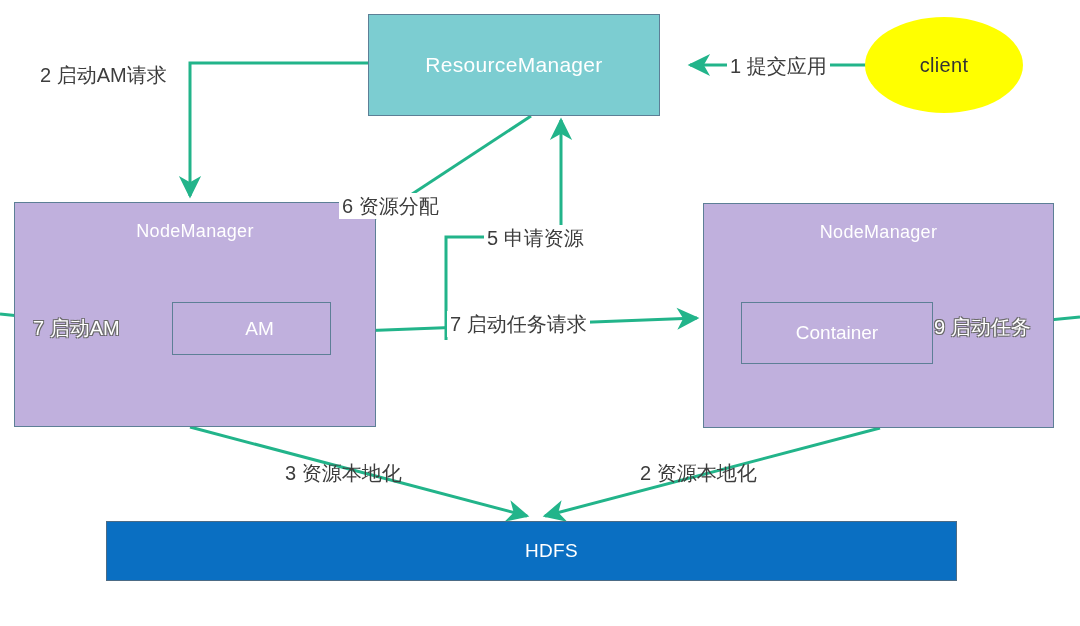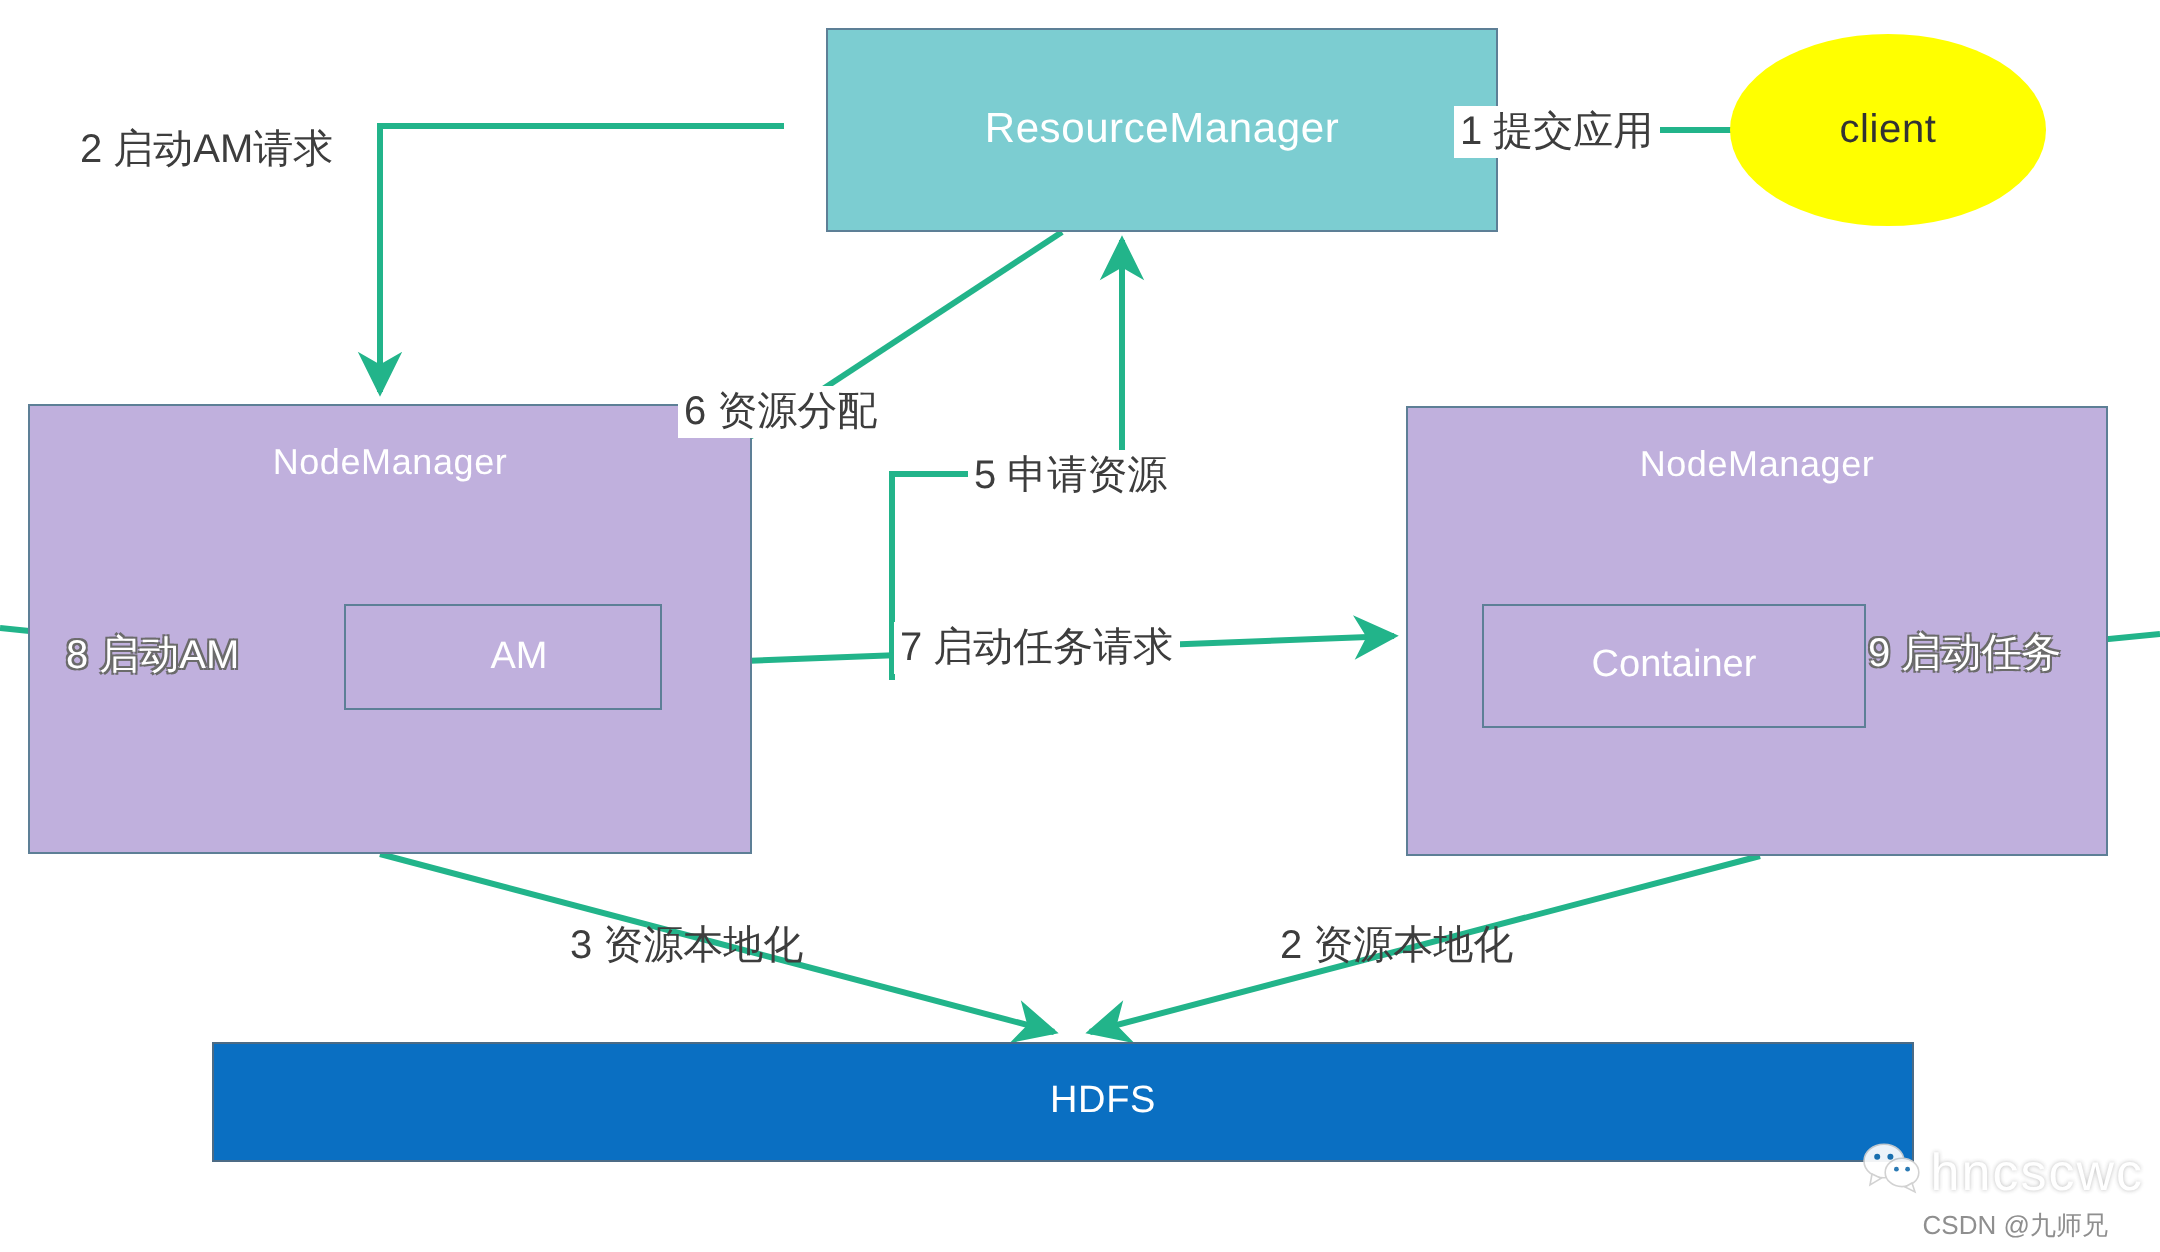--- a/index.html
+++ b/index.html
@@ -137,21 +137,21 @@
       <path d="M332,332 L697,318" marker-end="url(#ah)"></path>
 
       <path d="M1080,317 L906,334" marker-end="url(#ah)"></path>
 
       <path d="M190,427 L527,516" marker-end="url(#ah)"></path>
 
       <path d="M880,428 L545,516" marker-end="url(#ah)"></path>
     </g>
   </svg>
 
-  <div class="node node-rm" style="left:413px; top:14px; width:336px; height:102px;">
+  <div class="node node-rm" style="left:368px; top:14px; width:292px; height:102px;">
     <span>ResourceManager</span>
   </div>
 
   <div class="node node-client" style="left:865px; top:17px; width:158px; height:96px;">
     <span>client</span>
   </div>
 
   <div class="node node-nm" style="left:14px; top:202px; width:362px; height:225px;">
     <span>NodeManager</span>
   </div>
@@ -178,21 +178,21 @@
 
   <div class="lbl" style="left:40px; top:65px;">
     <span>2 启动AM请求</span>
   </div>
 
   <div class="lbl" style="left:285px; top:463px;">
     <span>3 资源本地化</span>
   </div>
 
   <div class="lbl lbl-white" style="left:33px; top:318px;">
-    <span>8 启动AM</span>
+    <span>7 启动AM</span>
   </div>
 
   <div class="lbl" style="left:484px; top:228px;">
     <span class="lbl-boxed">5 申请资源</span>
   </div>
 
   <div class="lbl" style="left:339px; top:196px;">
     <span class="lbl-boxed">6 资源分配</span>
   </div>
 
@@ -201,32 +201,14 @@
   </div>
 
   <div class="lbl" style="left:640px; top:463px;">
     <span>2 资源本地化</span>
   </div>
 
   <div class="lbl lbl-white" style="left:934px; top:317px;">
     <span>9 启动任务</span>
   </div>
 
-  <div class="wm">
-    <div class="wm-row">
-      <span class="wm-icon">
-        <svg width="30" height="26" viewBox="0 0 30 26" xmlns="http://www.w3.org/2000/svg">
-          <ellipse cx="11" cy="9.5" rx="10" ry="8.4" fill="#ffffff" stroke="#cfcfcf" stroke-width="0.8"></ellipse>
-          <path d="M5,16 L4,21.5 L9.5,18.2 Z" fill="#ffffff" stroke="#cfcfcf" stroke-width="0.8"></path>
-          <circle cx="7.6" cy="7.4" r="1.5" fill="#1a6fae"></circle>
-          <circle cx="14.2" cy="7.4" r="1.5" fill="#1a6fae"></circle>
-          <ellipse cx="20" cy="15.2" rx="8.4" ry="7.1" fill="#ffffff" stroke="#cfcfcf" stroke-width="0.8"></ellipse>
-          <path d="M25,20.5 L26.5,25 L21.5,22.5 Z" fill="#ffffff" stroke="#cfcfcf" stroke-width="0.8"></path>
-          <circle cx="17.2" cy="13.6" r="1.2" fill="#1a6fae"></circle>
-          <circle cx="22.8" cy="13.6" r="1.2" fill="#1a6fae"></circle>
-        </svg>
-      </span>
-      <span class="wm-name">hncscwc</span>
-    </div>
-    <div class="wm-sub">CSDN @九师兄</div>
-  </div>
 
 </div>
 
 </body></html>

